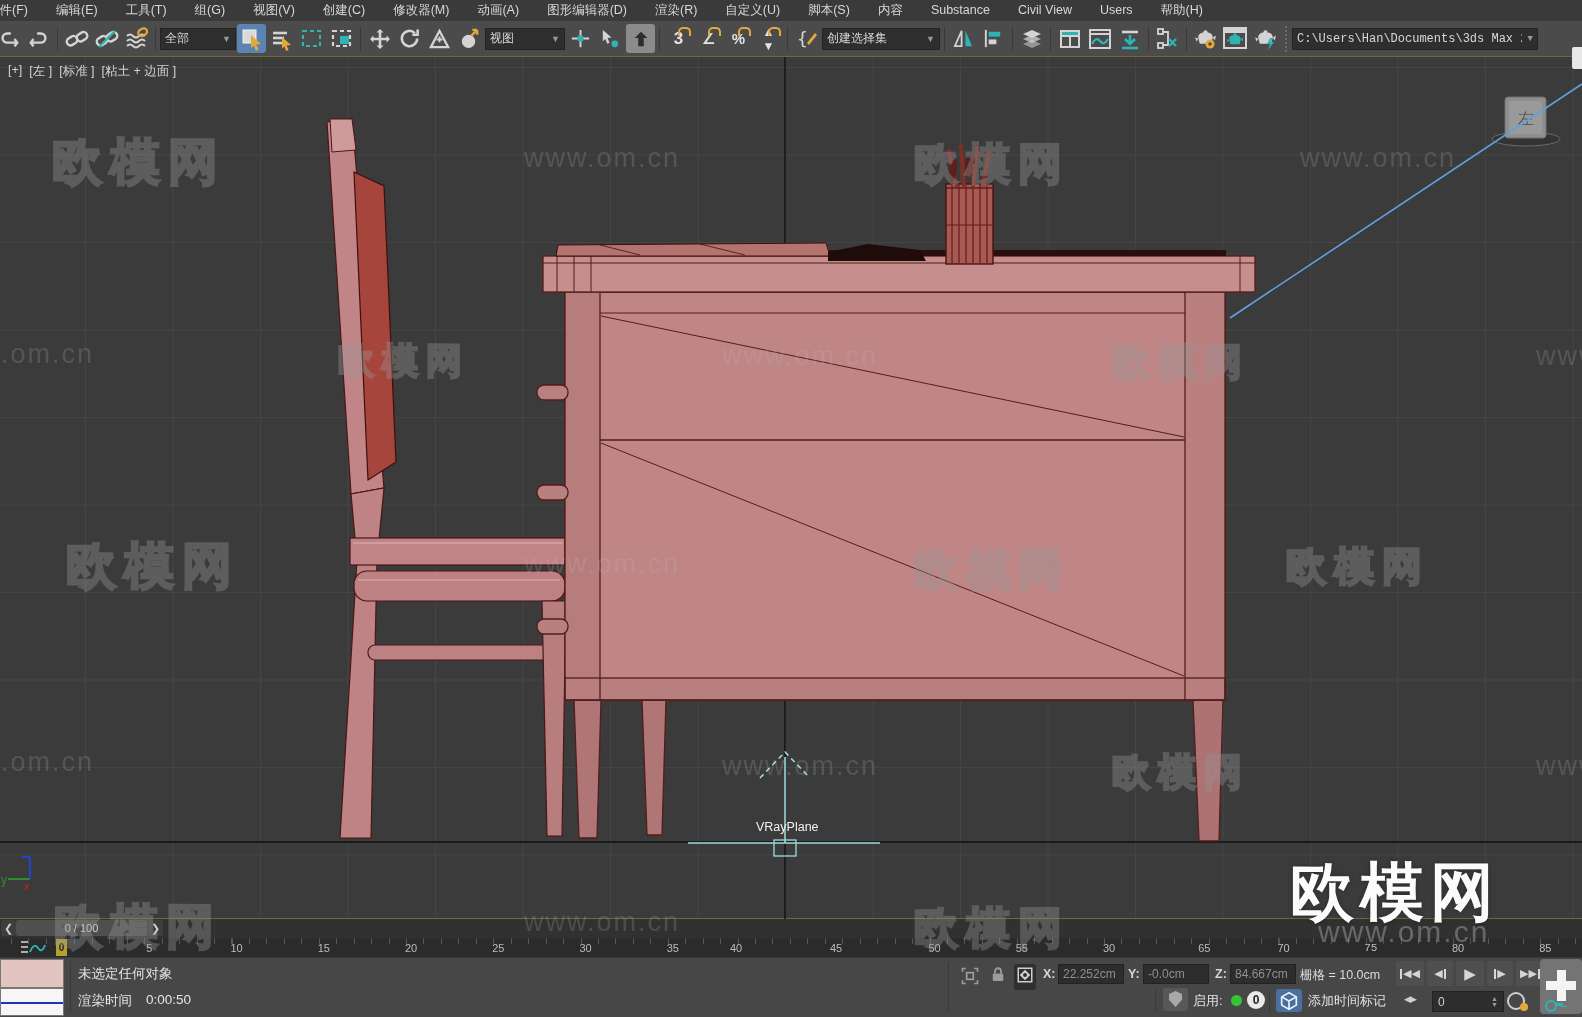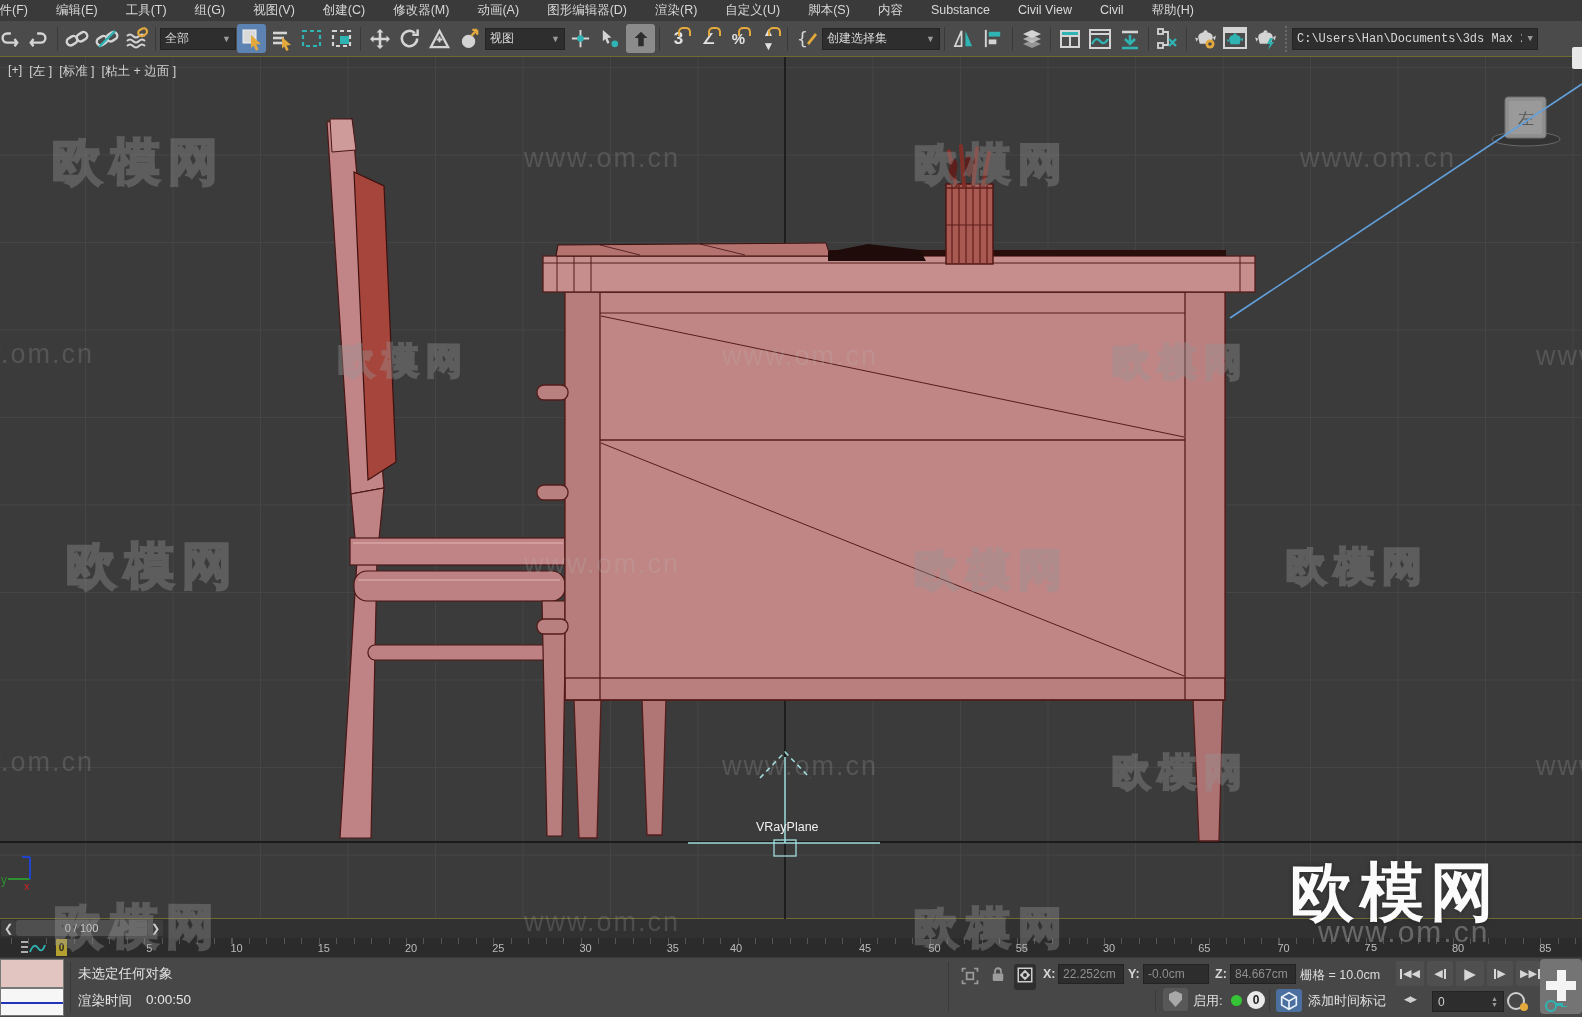--- a/index.html
+++ b/index.html
@@ -245,21 +245,21 @@
     <span class="menu-item">创建(C)</span>
     <span class="menu-item">修改器(M)</span>
     <span class="menu-item">动画(A)</span>
     <span class="menu-item">图形编辑器(D)</span>
     <span class="menu-item">渲染(R)</span>
     <span class="menu-item">自定义(U)</span>
     <span class="menu-item">脚本(S)</span>
     <span class="menu-item">内容</span>
     <span class="menu-item">Substance</span>
     <span class="menu-item">Civil View</span>
-    <span class="menu-item">Civil</span>
+    <span class="menu-item">Users</span>
     <span class="menu-item">帮助(H)</span>
   </div>
 
 <div id="toolbar" class="abs">
   <span class="tbi" style="margin-left:-8px">
       <svg width="22" height="22">
         <use href="#ic-undo"></use>
       </svg>
     </span>
   <span class="tbi">
@@ -582,21 +582,21 @@
   <div id="ticks-minor"></div>
   <div id="ruler">
       <span class="tick-lab" style="left: 149.25px;">5</span>
       <span class="tick-lab" style="left: 236.5px;">10</span>
       <span class="tick-lab" style="left: 323.75px;">15</span>
       <span class="tick-lab" style="left: 411px;">20</span>
       <span class="tick-lab" style="left: 498.25px;">25</span>
       <span class="tick-lab" style="left: 585.5px;">30</span>
       <span class="tick-lab" style="left: 672.75px;">35</span>
       <span class="tick-lab" style="left: 736px;">40</span>
-      <span class="tick-lab" style="left: 865px;">45</span>
+      <span class="tick-lab" style="left: 836px;">45</span>
       <span class="tick-lab" style="left: 934.5px;">50</span>
       <span class="tick-lab" style="left: 1021.75px;">55</span>
       <span class="tick-lab" style="left: 1109px;">30</span>
       <span class="tick-lab" style="left: 1196.25px; margin-left: 8px;">65</span>
       <span class="tick-lab" style="left: 1283.5px;">70</span>
       <span class="tick-lab" style="left: 1370.75px; font-family: Liberation Mono, monospace;">75</span>
       <span class="tick-lab" style="left: 1458px;">80</span>
       <span class="tick-lab" style="left: 1545.25px; text-align: right;">85</span>
     </div>
   <div id="marker">0</div>

